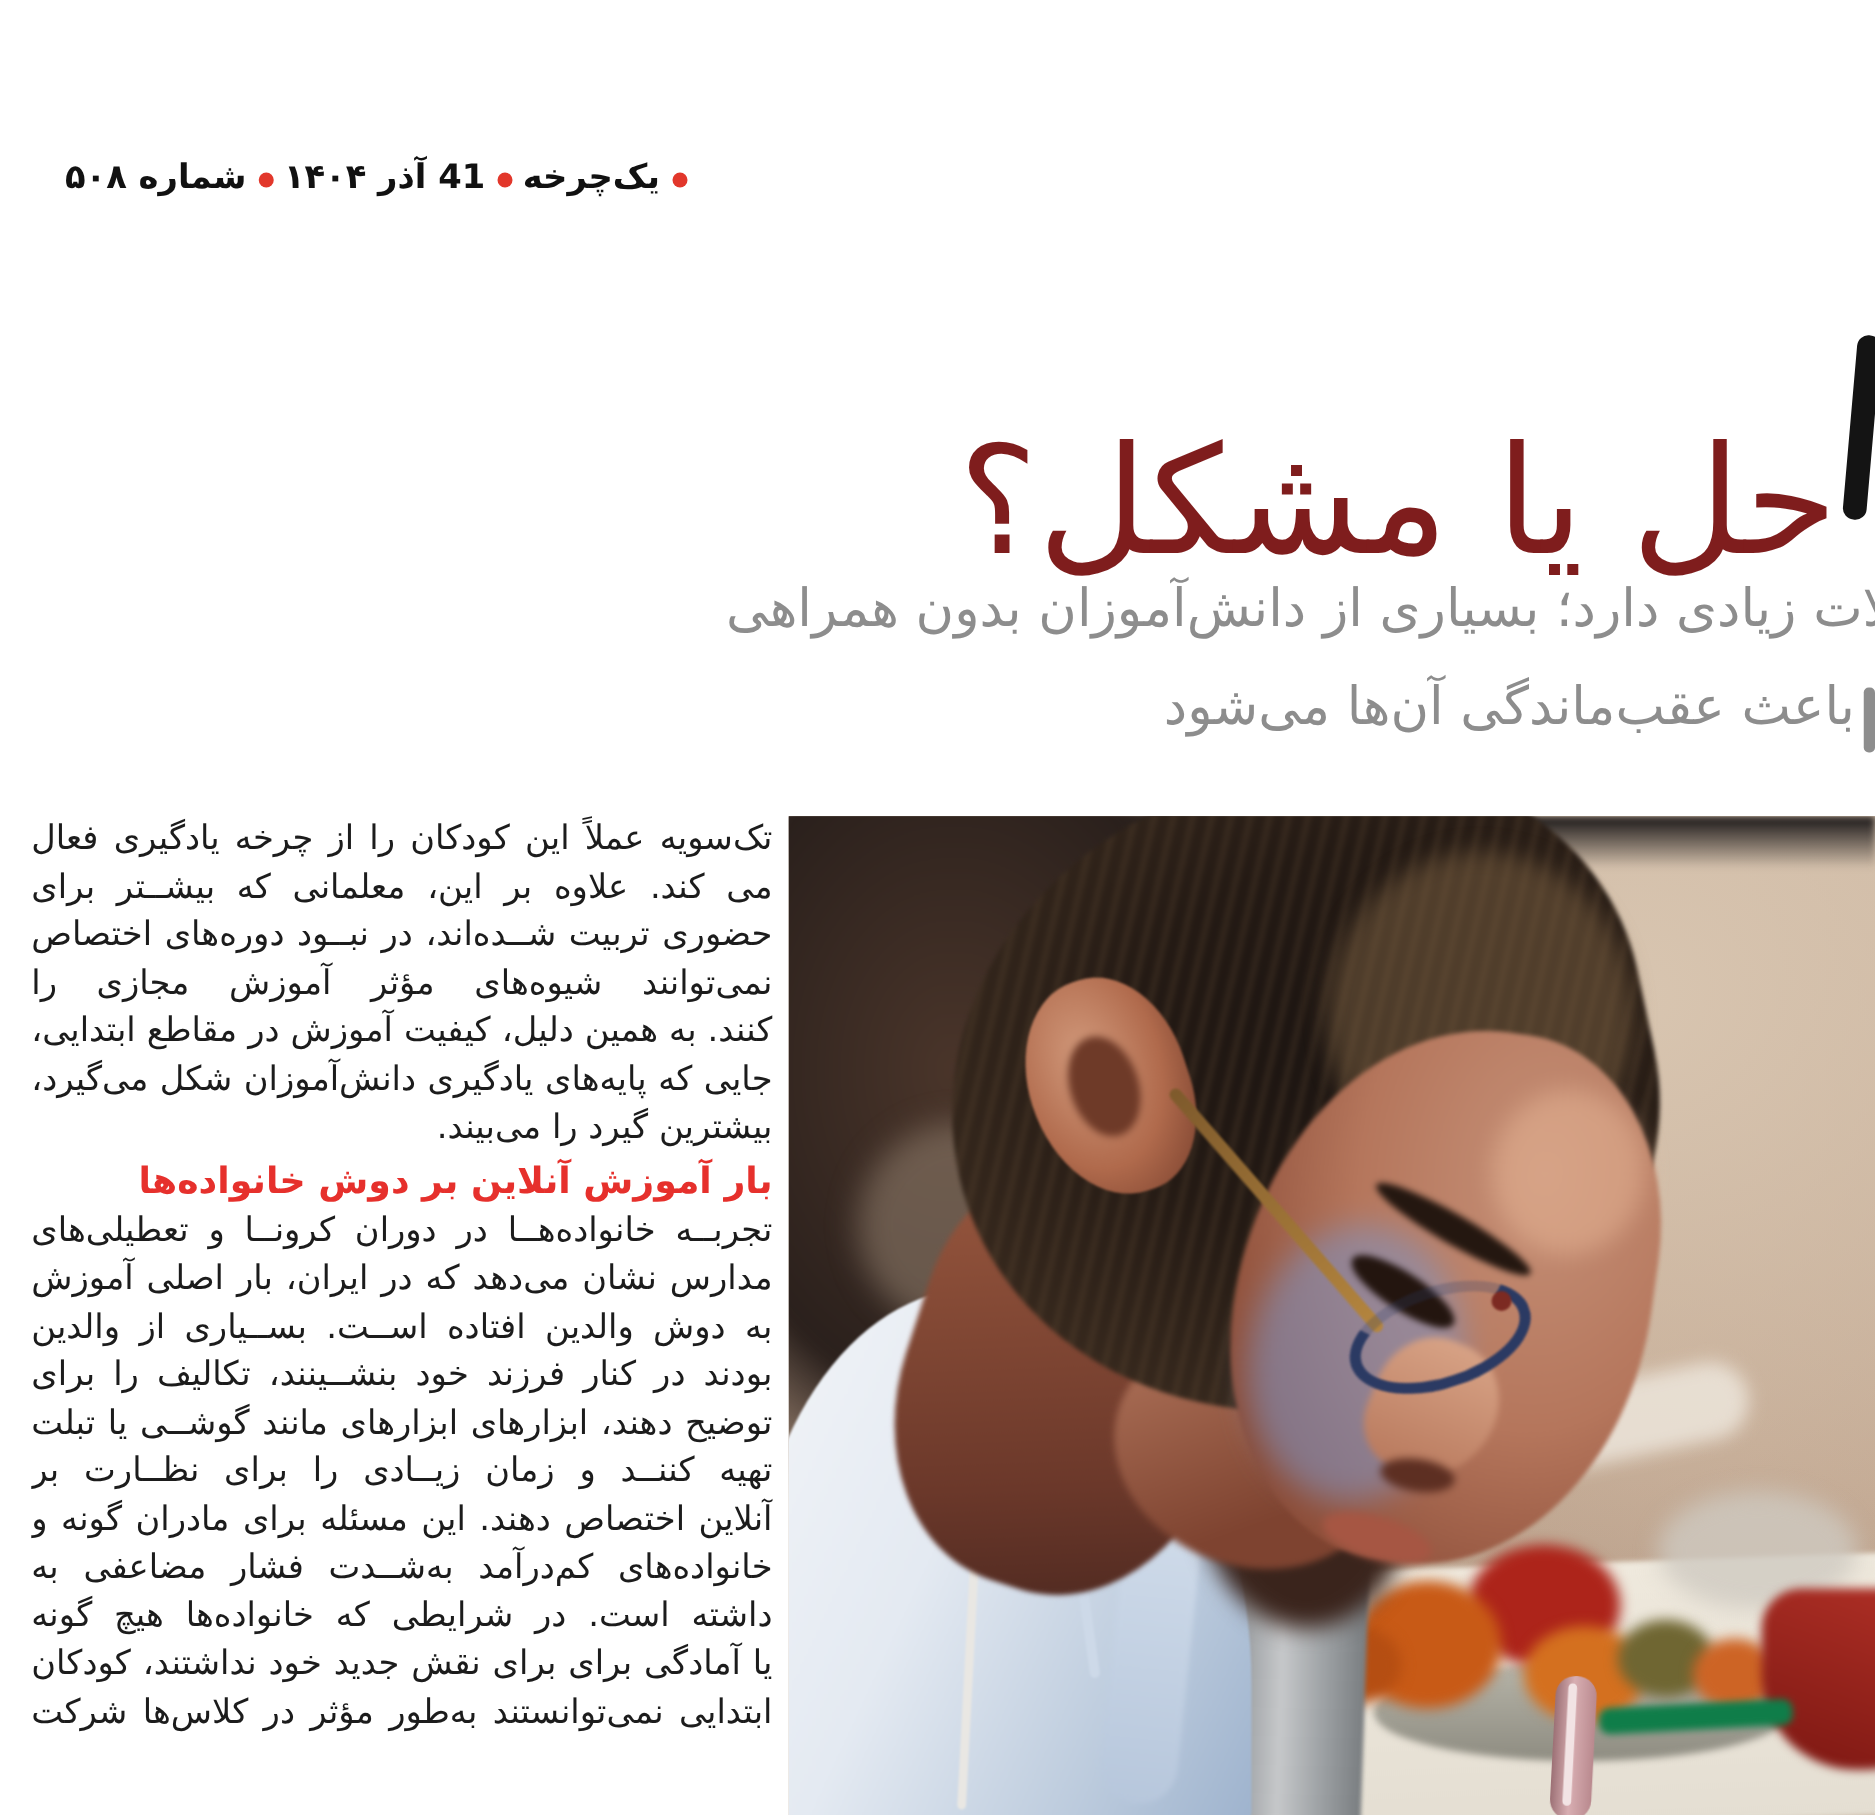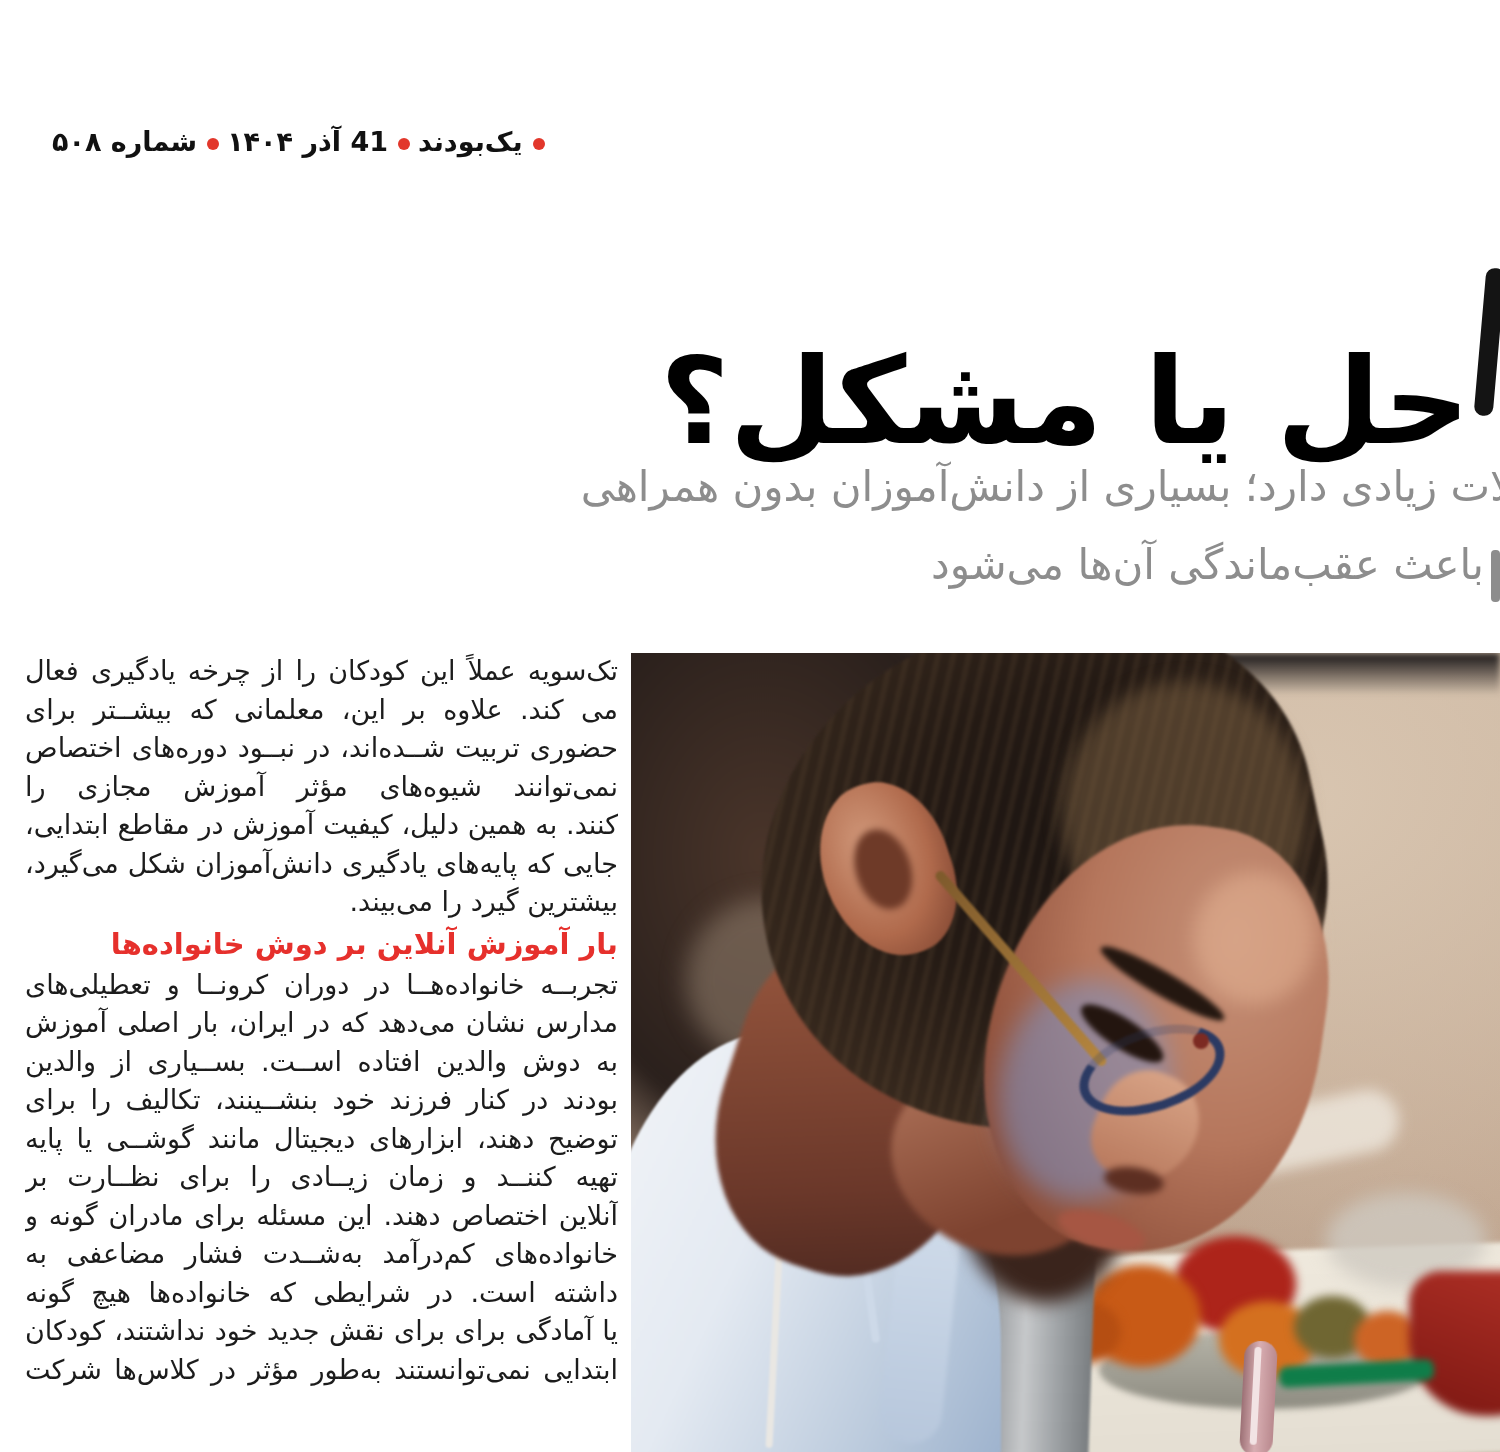--- a/index.html
+++ b/index.html
@@ -9,21 +9,21 @@
   }
   
   .masthead{
     position:absolute;left:52px;top:126px;direction:rtl;white-space:nowrap;
     font-size:27px;font-weight:bold;color:#111;display:flex;align-items:center;gap:6px;
   }
   .masthead .dot{width:12px;height:12px;border-radius:50%;background:#e2372b;display:inline-block;margin:4px 2px 0 4px;}
   
   .headline{
     position:absolute;top:232px;right:30px;direction:rtl;white-space:nowrap;
-    font-size:120px;line-height:1.5;font-weight:700;color:#000000;letter-spacing:-2px;
+    font-size:120px;line-height:1.5;font-weight:400;color:#7f1d1d;letter-spacing:-2px;
   }
   .headline-frag{position:absolute;left:1480px;top:268px;width:19px;height:148px;background:#141414;border-radius:9px;transform:rotate(5deg);}
   
   .sub{position:absolute;right:-14px;direction:rtl;white-space:nowrap;color:#8d8d8d;font-size:42px;font-weight:500;}
   .sub1{top:462px;}
   .sub2{top:540px;right:16px;}
   .sub-frag{position:absolute;left:1491px;top:550px;width:9px;height:52px;background:#8d8d8d;border-radius:4px;}
   
   .article{position:absolute;left:25px;top:652px;width:593px;direction:rtl;color:#1c1c1c;}
   .ln{font-size:27px;line-height:38.5px;height:38.5px;overflow:hidden;text-align:justify;text-align-last:justify;}
@@ -99,21 +99,21 @@
     border-top-color:rgba(43,58,99,.25);filter:blur(1px);}
   .hinge{left:562px;top:380px;width:16px;height:16px;border-radius:50%;background:#7c2a22;filter:blur(1px);}
 </style>
 </head>
 <body>
 
 <div class="page">
 
   <div class="masthead">
     <span class="dot"></span>
-    <span>یک‌بودند</span>
+    <span>یک‌چرخه</span>
     <span class="dot"></span>
     <span>41 آذر ۱۴۰۴</span>
     <span class="dot"></span>
     <span>شماره ۵۰۸</span>
   </div>
 
   <h1 class="headline">حل یا مشکل؟</h1>
   <div class="headline-frag"></div>
 
   <div class="sub sub1">لات زیادی دارد؛ بسیاری از دانش‌آموزان بدون همراهی</div>
@@ -128,21 +128,21 @@
     <div class="ln">کنند. به همین دلیل، کیفیت آموزش در مقاطع ابتدایی،</div>
     <div class="ln">جایی که پایه‌های یادگیری دانش‌آموزان شکل می‌گیرد،</div>
     <div class="ln rt">بیشترین گیرد را می‌بیند.</div>
 
     <div class="heading">بار آموزش آنلاین بر دوش خانواده‌ها</div>
 
     <div class="ln">تجربــه خانواده‌هــا در دوران کرونــا و تعطیلی‌های مکرر</div>
     <div class="ln">مدارس نشان می‌دهد که در ایران، بار اصلی آموزش آنلاین</div>
     <div class="ln">به دوش والدین افتاده اســت. بســیاری از والدین مجبور</div>
     <div class="ln">بودند در کنار فرزند خود بنشــینند، تکالیف را برای آن‌ها</div>
-    <div class="ln">توضیح دهند، ابزارهای دیجیتال مانند گوشــی یا پایه</div>
+    <div class="ln">توضیح دهند، ابزارهای ابزارهای مانند گوشــی یا تبلت</div>
     <div class="ln">تهیه کننــد و زمان زیــادی را برای نظــارت بر کلاس‌های</div>
     <div class="ln">آنلاین اختصاص دهند. این مسئله برای مادران گونه و</div>
     <div class="ln">خانواده‌های کم‌درآمد به‌شــدت فشار مضاعفی به همراه</div>
     <div class="ln">داشته است. در شرایطی که خانواده‌ها هیچ گونه آموزش</div>
     <div class="ln">یا آمادگی برای برای نقش جدید خود نداشتند، کودکان</div>
     <div class="ln">ابتدایی نمی‌توانستند به‌طور مؤثر در کلاس‌ها شرکت کنند</div>
   </div>
 
   <div class="photo" role="img">
     <div class="ph wall"></div>

